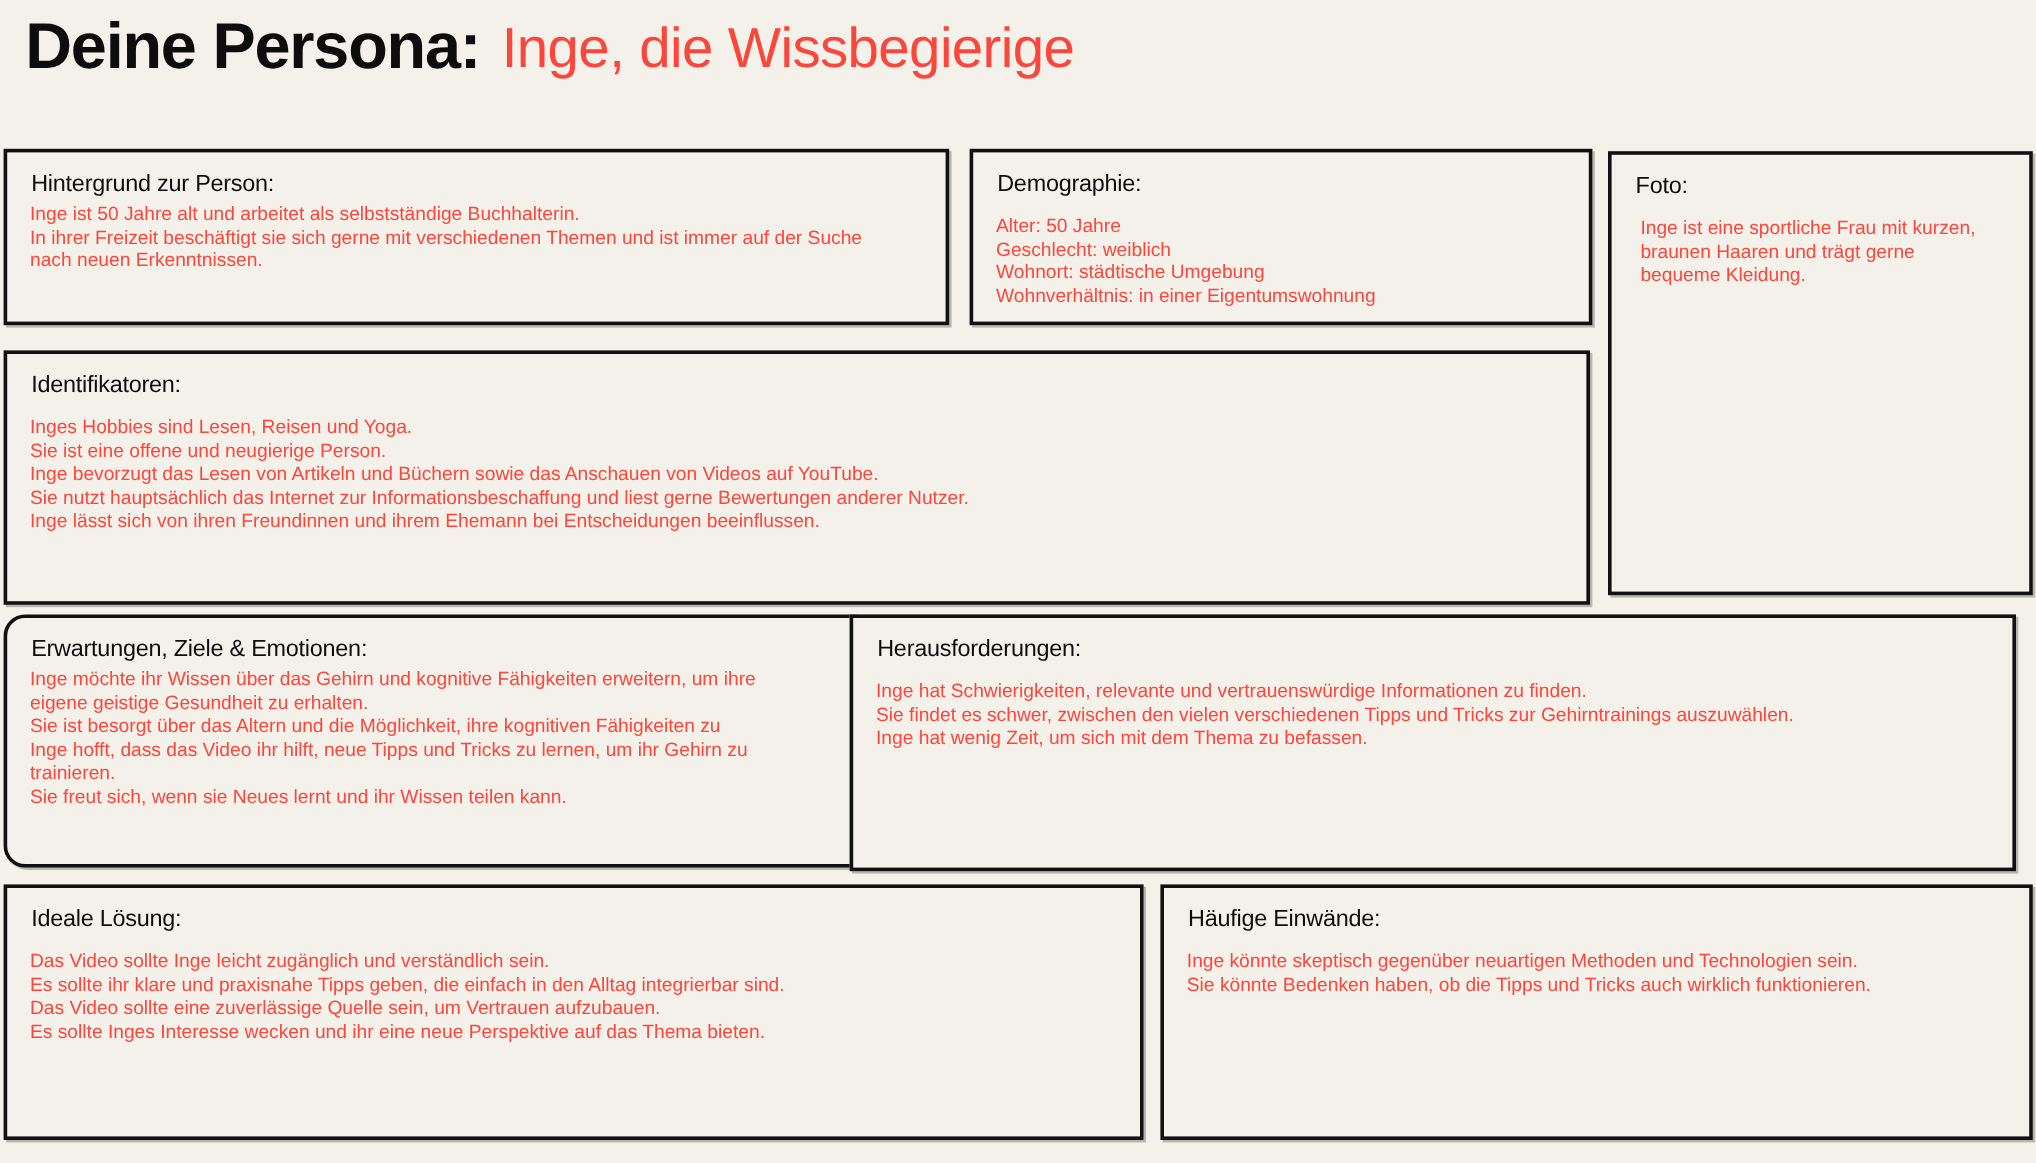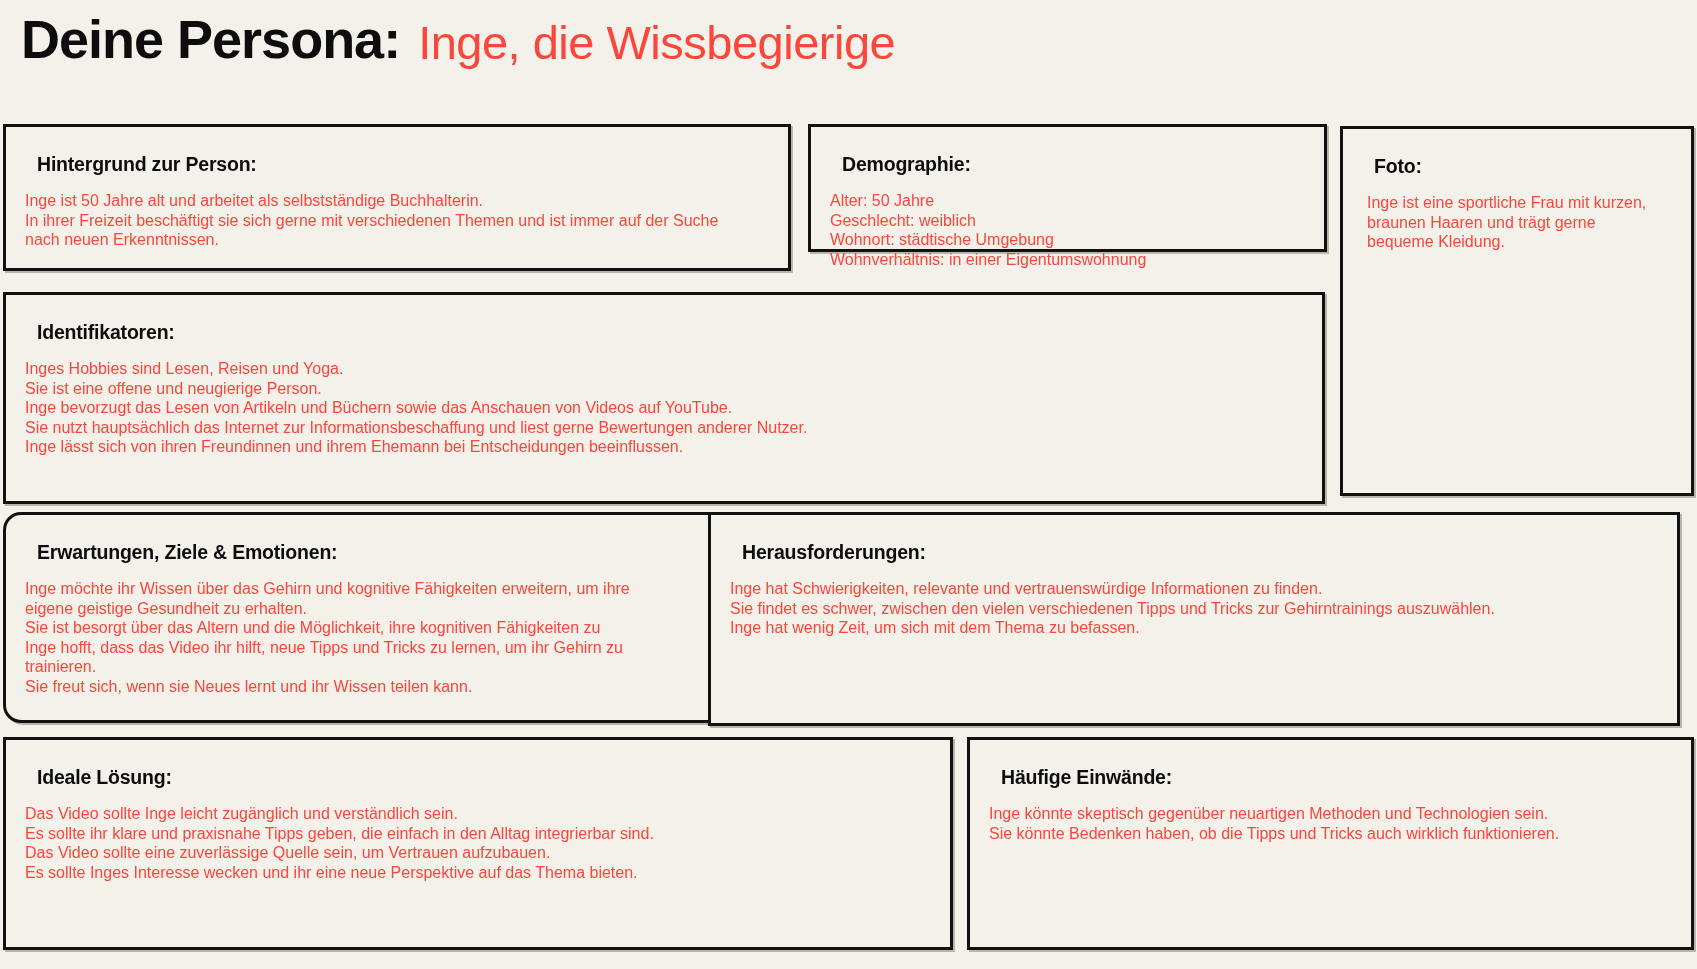--- a/index.html
+++ b/index.html
@@ -14,55 +14,55 @@
   html,body{margin:0;padding:0;}
   body{
     width:1697px;height:969px;
     background:var(--bg);
     font-family:"Liberation Sans","DejaVu Sans",sans-serif;
     position:relative;
     overflow:hidden;
   }
   .page-header{
     position:absolute;left:21px;top:8px;
-    display:flex;align-items:flex-end;gap:18px;
+    display:flex;align-items:center;gap:18px;
     white-space:nowrap;
   }
   .title-black{
     font-size:54px;font-weight:700;color:var(--ink);
     letter-spacing:-1px;
   }
   .title-red{
     font-size:47px;font-weight:400;color:var(--red);
     letter-spacing:-0.5px;
   }
   .box{
     position:absolute;
     border:3px solid var(--border);
     background:var(--bg);
     padding:10px 16px;
     box-shadow:2px 2px 0 var(--shadow);
   }
   .box h2{
-    margin:15px;
+    margin:4px;
     font-size:19.5px;
-    font-weight:700;
+    font-weight:400;
     color:var(--ink);
     letter-spacing:-0.2px;
     line-height:24px;
   }
   .box .body{
     margin:14px 0 0 3px;
     font-size:16px;
     line-height:19.5px;
     color:var(--red);
   }
   .box.tight .body{margin-top:4px;}
   .box-hintergrund      {left:3px;   top:124px; width:788px;  height:147px;}
-  .box-demographie      {left:808px; top:124px; width:519px;  height:128px;}
+  .box-demographie      {left:808px; top:124px; width:519px;  height:147px;}
   .box-foto             {left:1340px;top:126px; width:354px;  height:370px;}
   .box-foto .body       {margin-left:8px;}
   .box-identifikatoren  {left:3px;   top:292px; width:1322px; height:212px;}
   .box-erwartungen      {left:3px;   top:512px; width:727px;  height:211px;border-radius:18px;}
   .box-herausforderungen{left:708px; top:512px; width:972px;  height:214px;}
   .box-ideale-loesung   {left:3px;   top:737px; width:950px;  height:213px;}
   .box-haeufige         {left:967px; top:737px; width:727px;  height:213px;}
 </style>
 </head>
 <body>

